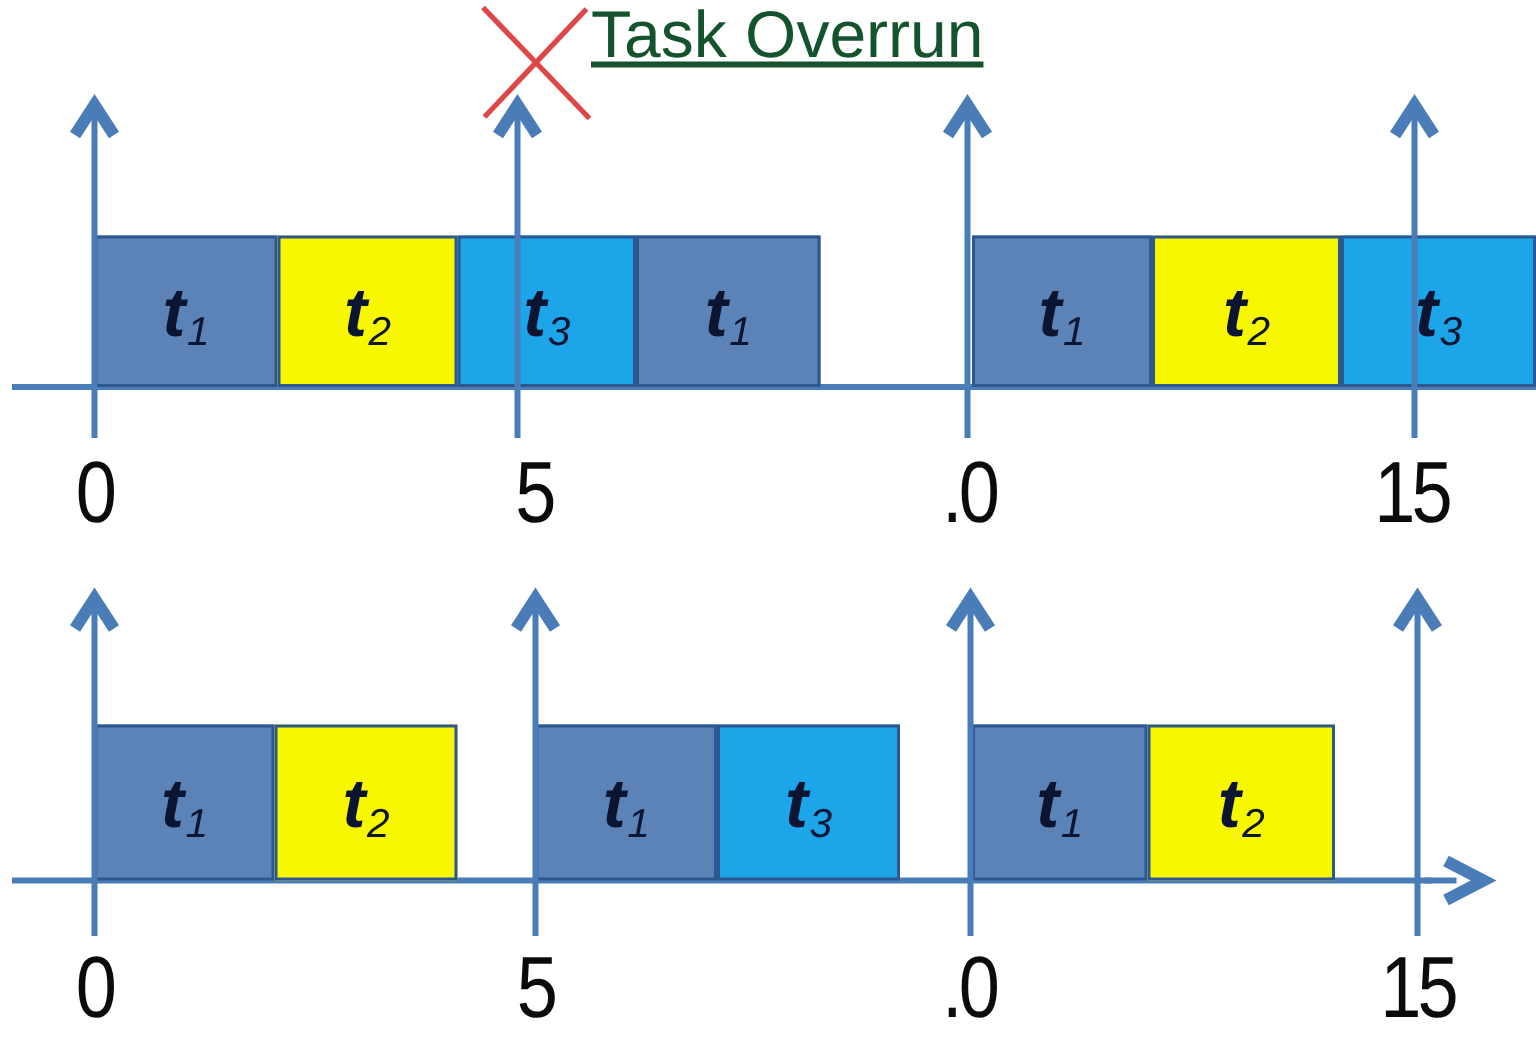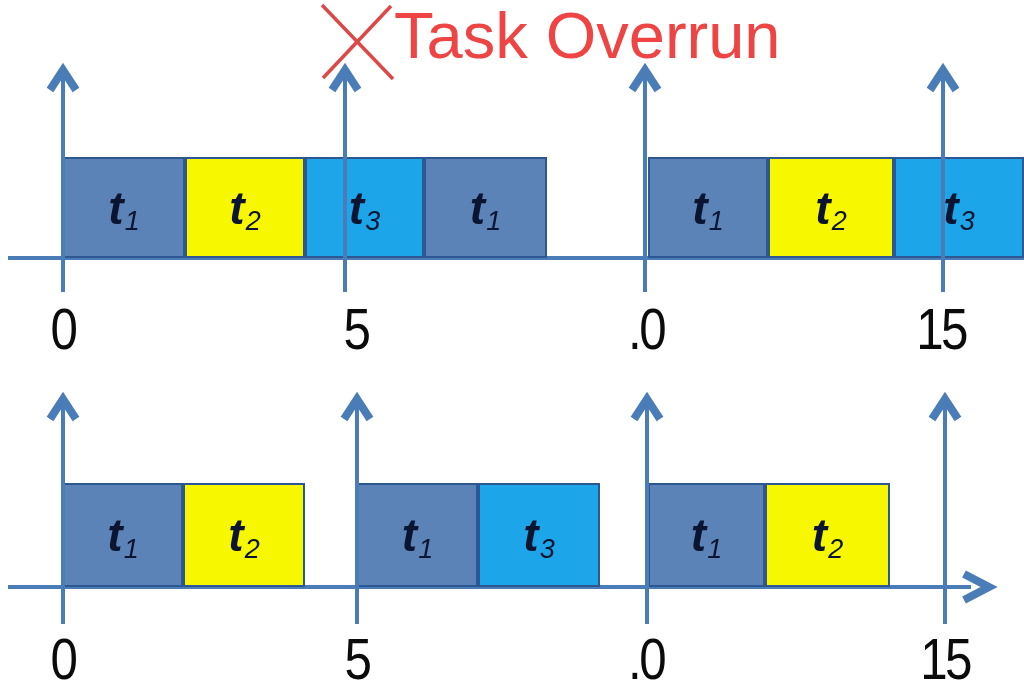--- a/index.html
+++ b/index.html
@@ -28,21 +28,21 @@
     color:var(--task-label);line-height:1;
     transform:translateY(14px);margin-left:1px;
   }
   .tick{
     position:absolute;font-size:58px;line-height:1;letter-spacing:-3px;
     color:#0b0b0b;white-space:nowrap;
     transform:translateX(-50%) scaleX(0.85);
   }
   .title{
     position:absolute;left:394px;top:0px;
-    font-size:65px;line-height:1.1;color:#ef4444;white-space:nowrap;
+    font-size:44px;line-height:1.1;color:#14532d;white-space:nowrap;text-decoration:underline;
   }
 </style>
 </head>
 <body>
 
 <div id="stage">
   <svg id="axes-under" class="layer" width="1024" height="692">
       <line x1="8" y1="258" x2="1024" y2="258" stroke="#4a7db8" stroke-width="4"></line>
       <line x1="8" y1="587" x2="955" y2="587" stroke="#4a7db8" stroke-width="4"></line>
     </svg>

